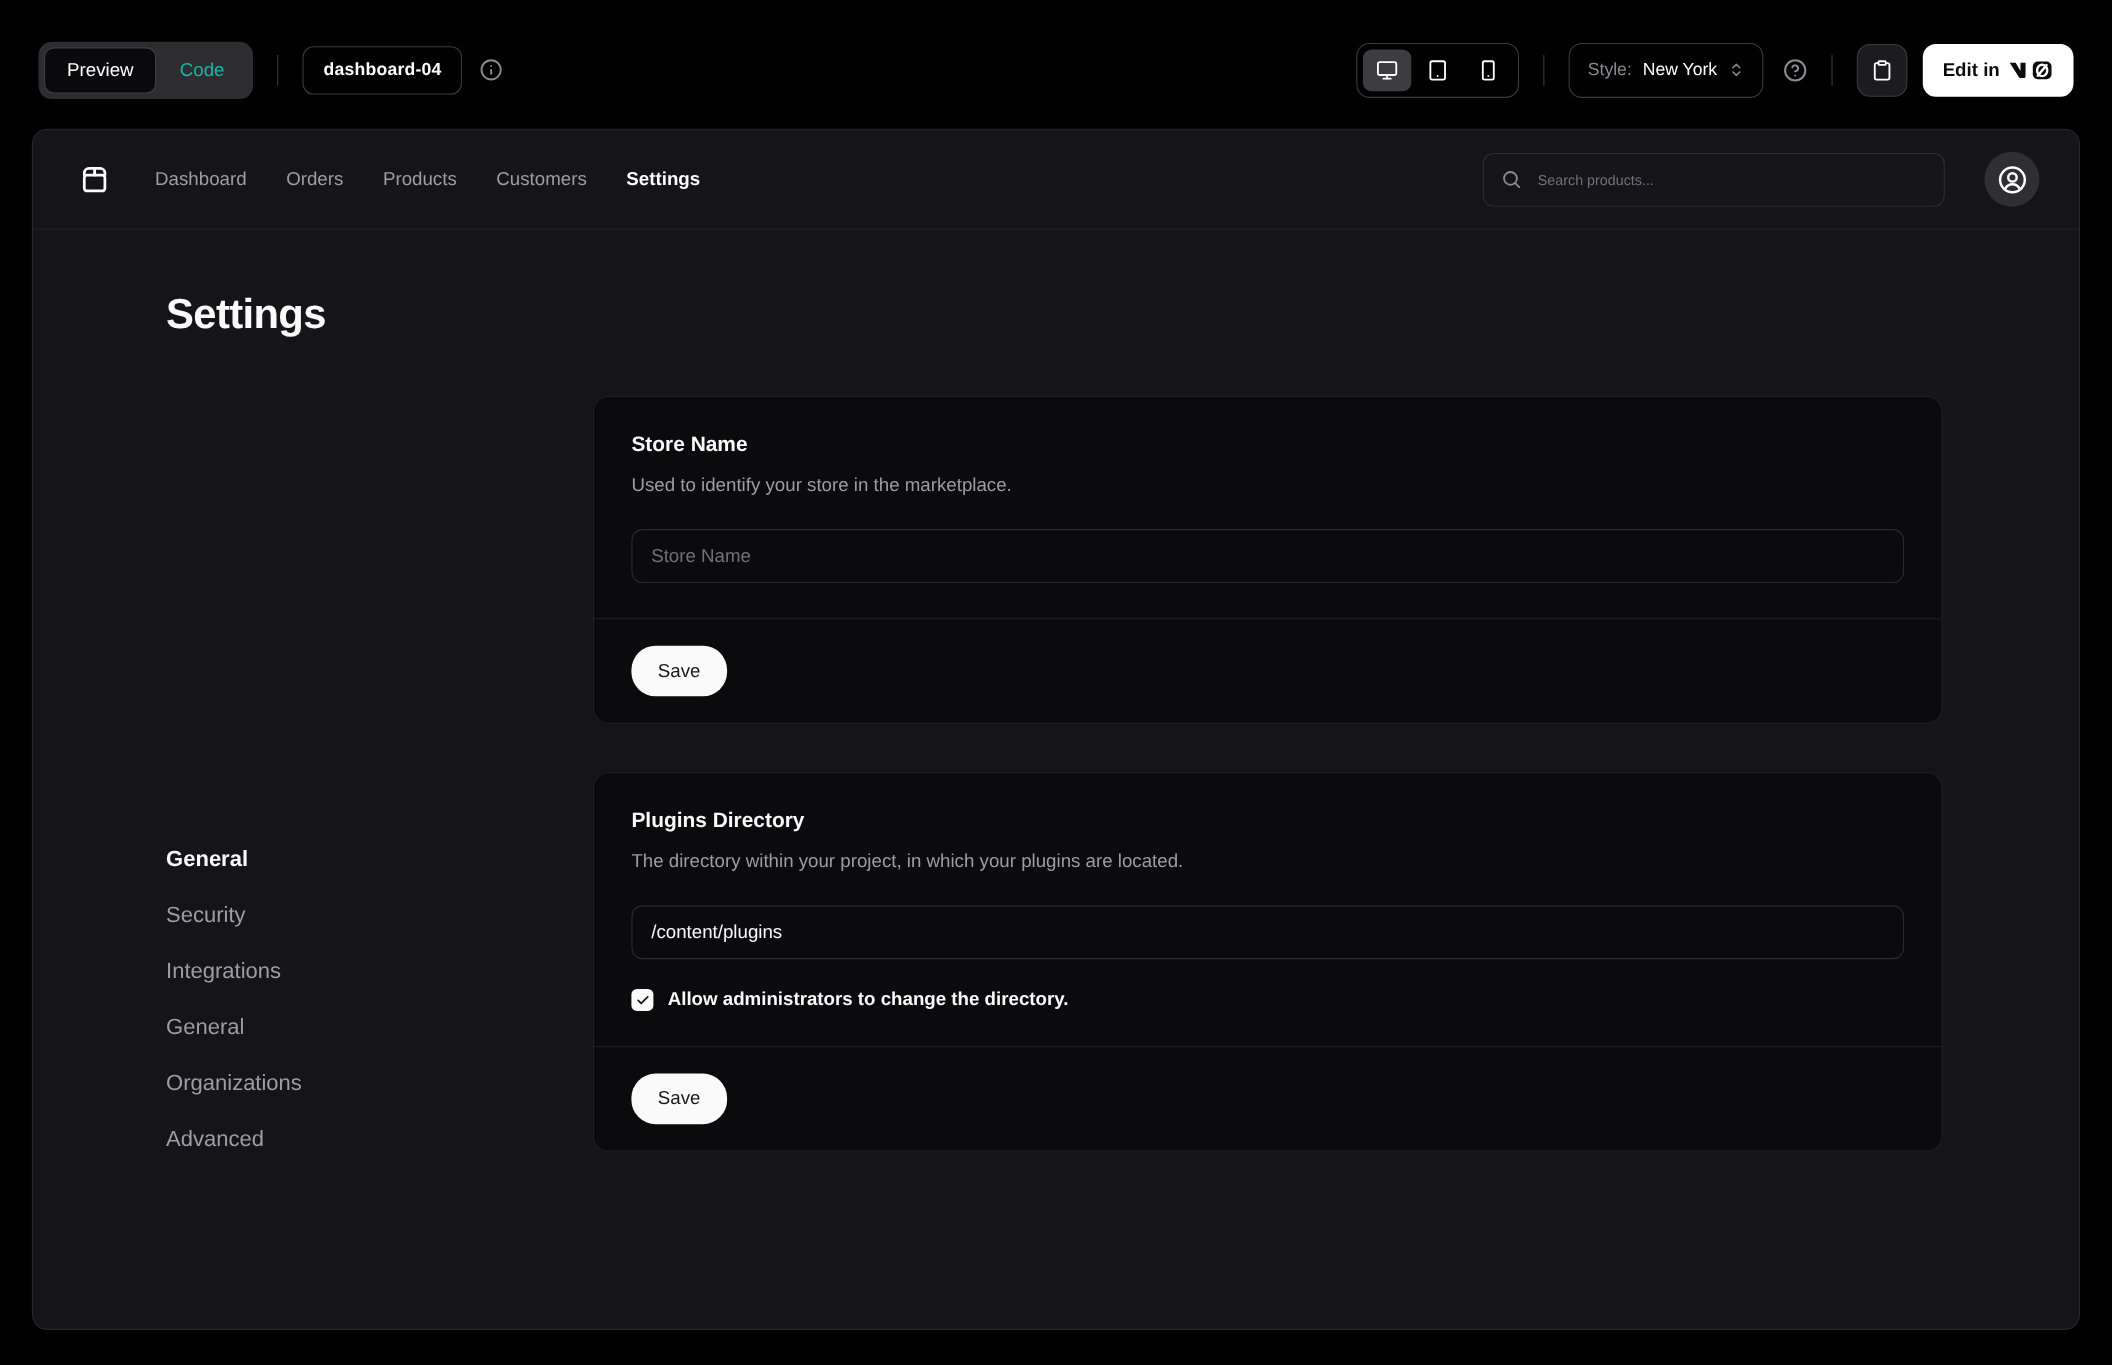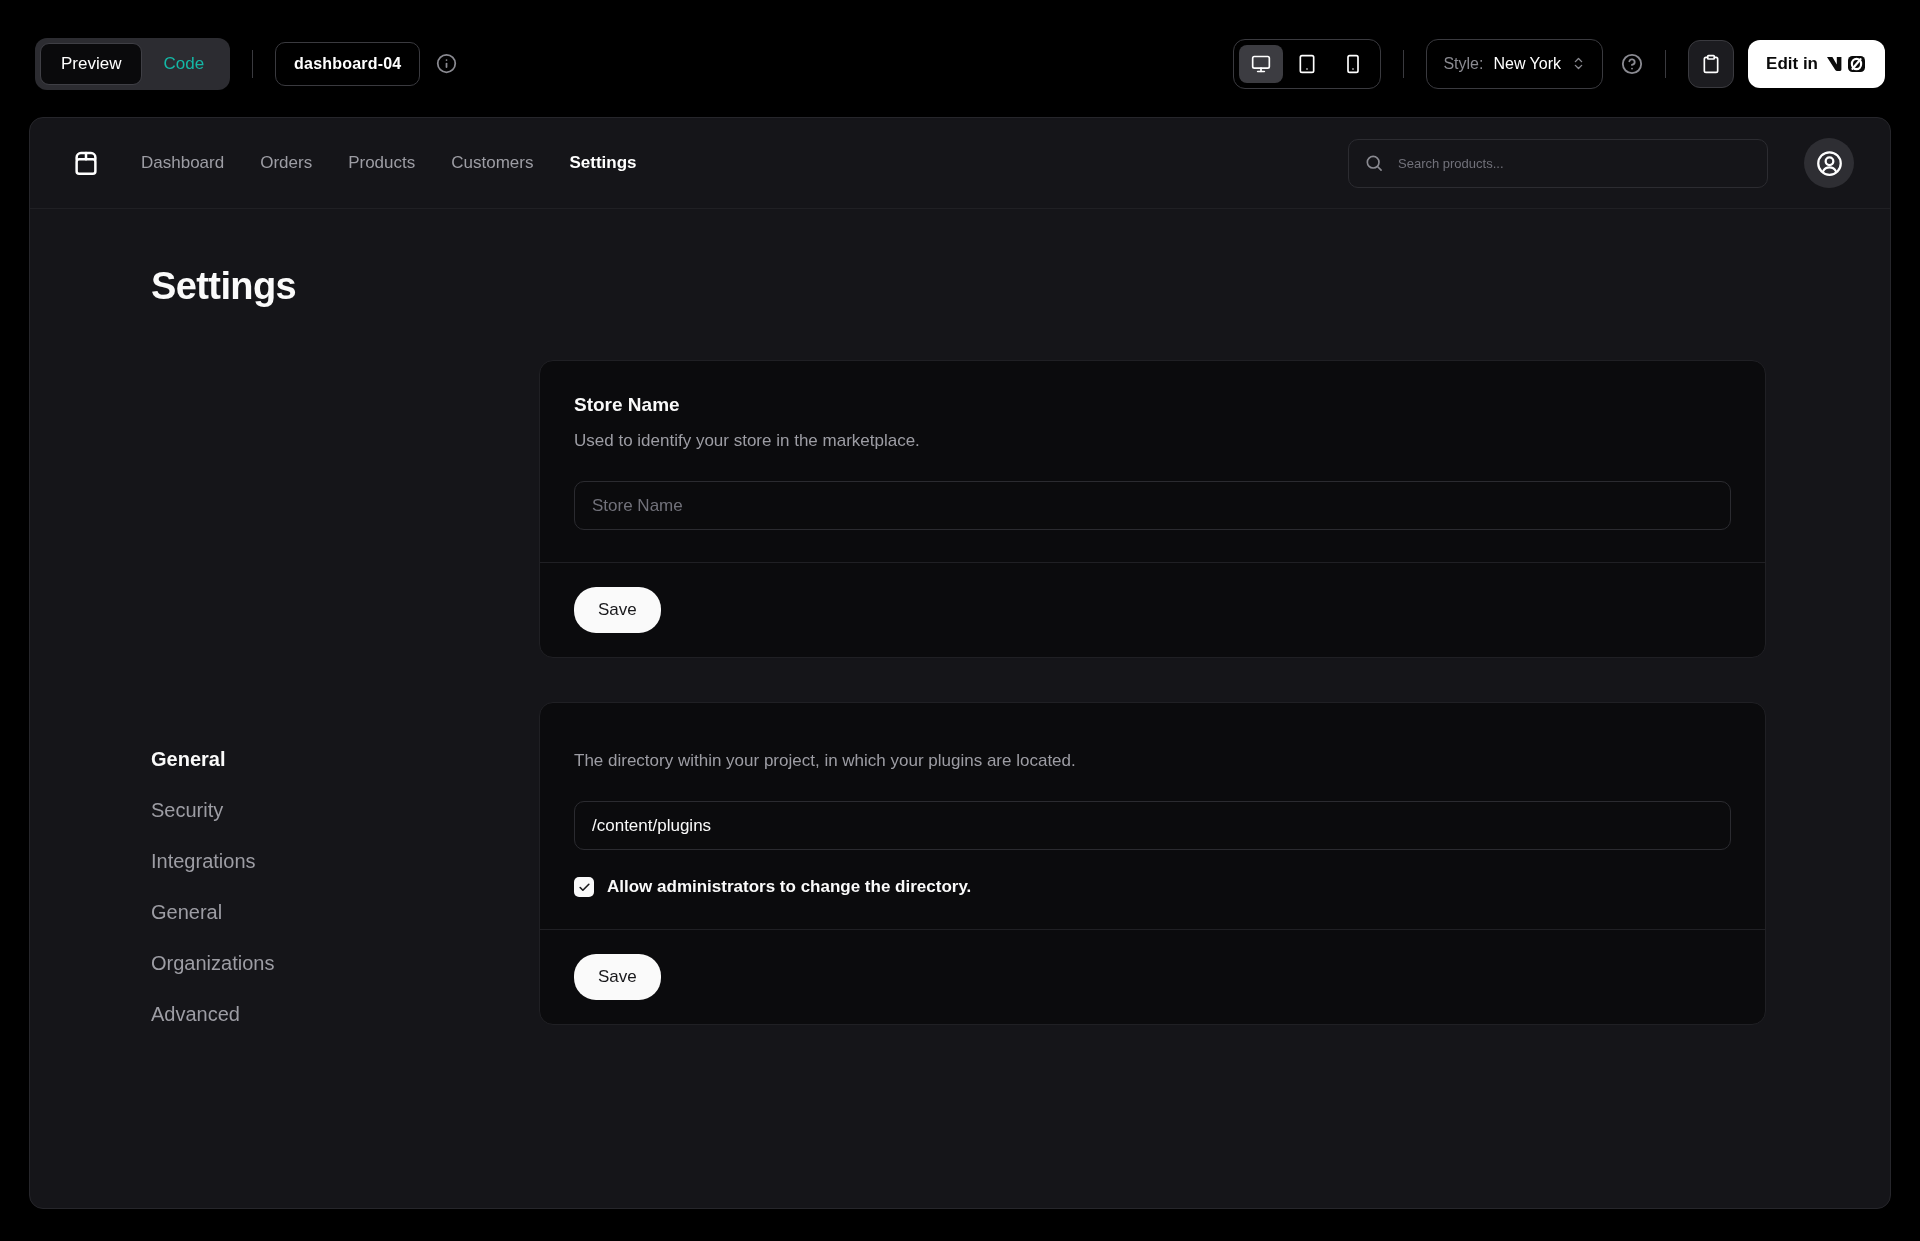--- a/index.html
+++ b/index.html
@@ -290,20 +290,21 @@
           <div class="card-body">
             <input class="text-input" type="text" placeholder="Store Name" style="">
           </div>
           <div class="card-footer">
             <button class="save-btn">Save</button>
           </div>
         </section>
 
         <section class="card">
           <div class="card-header">
+            <h2 class="card-title">Plugins Directory</h2>
             <p class="card-desc">The directory within your project, in which your plugins are located.</p>
           </div>
           <div class="card-body">
             <input class="text-input" type="text" value="/content/plugins" style="">
             <div class="checkbox-row">
               <span class="checkbox">
                 <span>
                   <svg width="13" height="13" viewBox="0 0 24 24" fill="none" stroke="#18181b" stroke-width="3" stroke-linecap="round" stroke-linejoin="round">
                       <path d="M20 6 9 17l-5-5"></path>
                     </svg>

